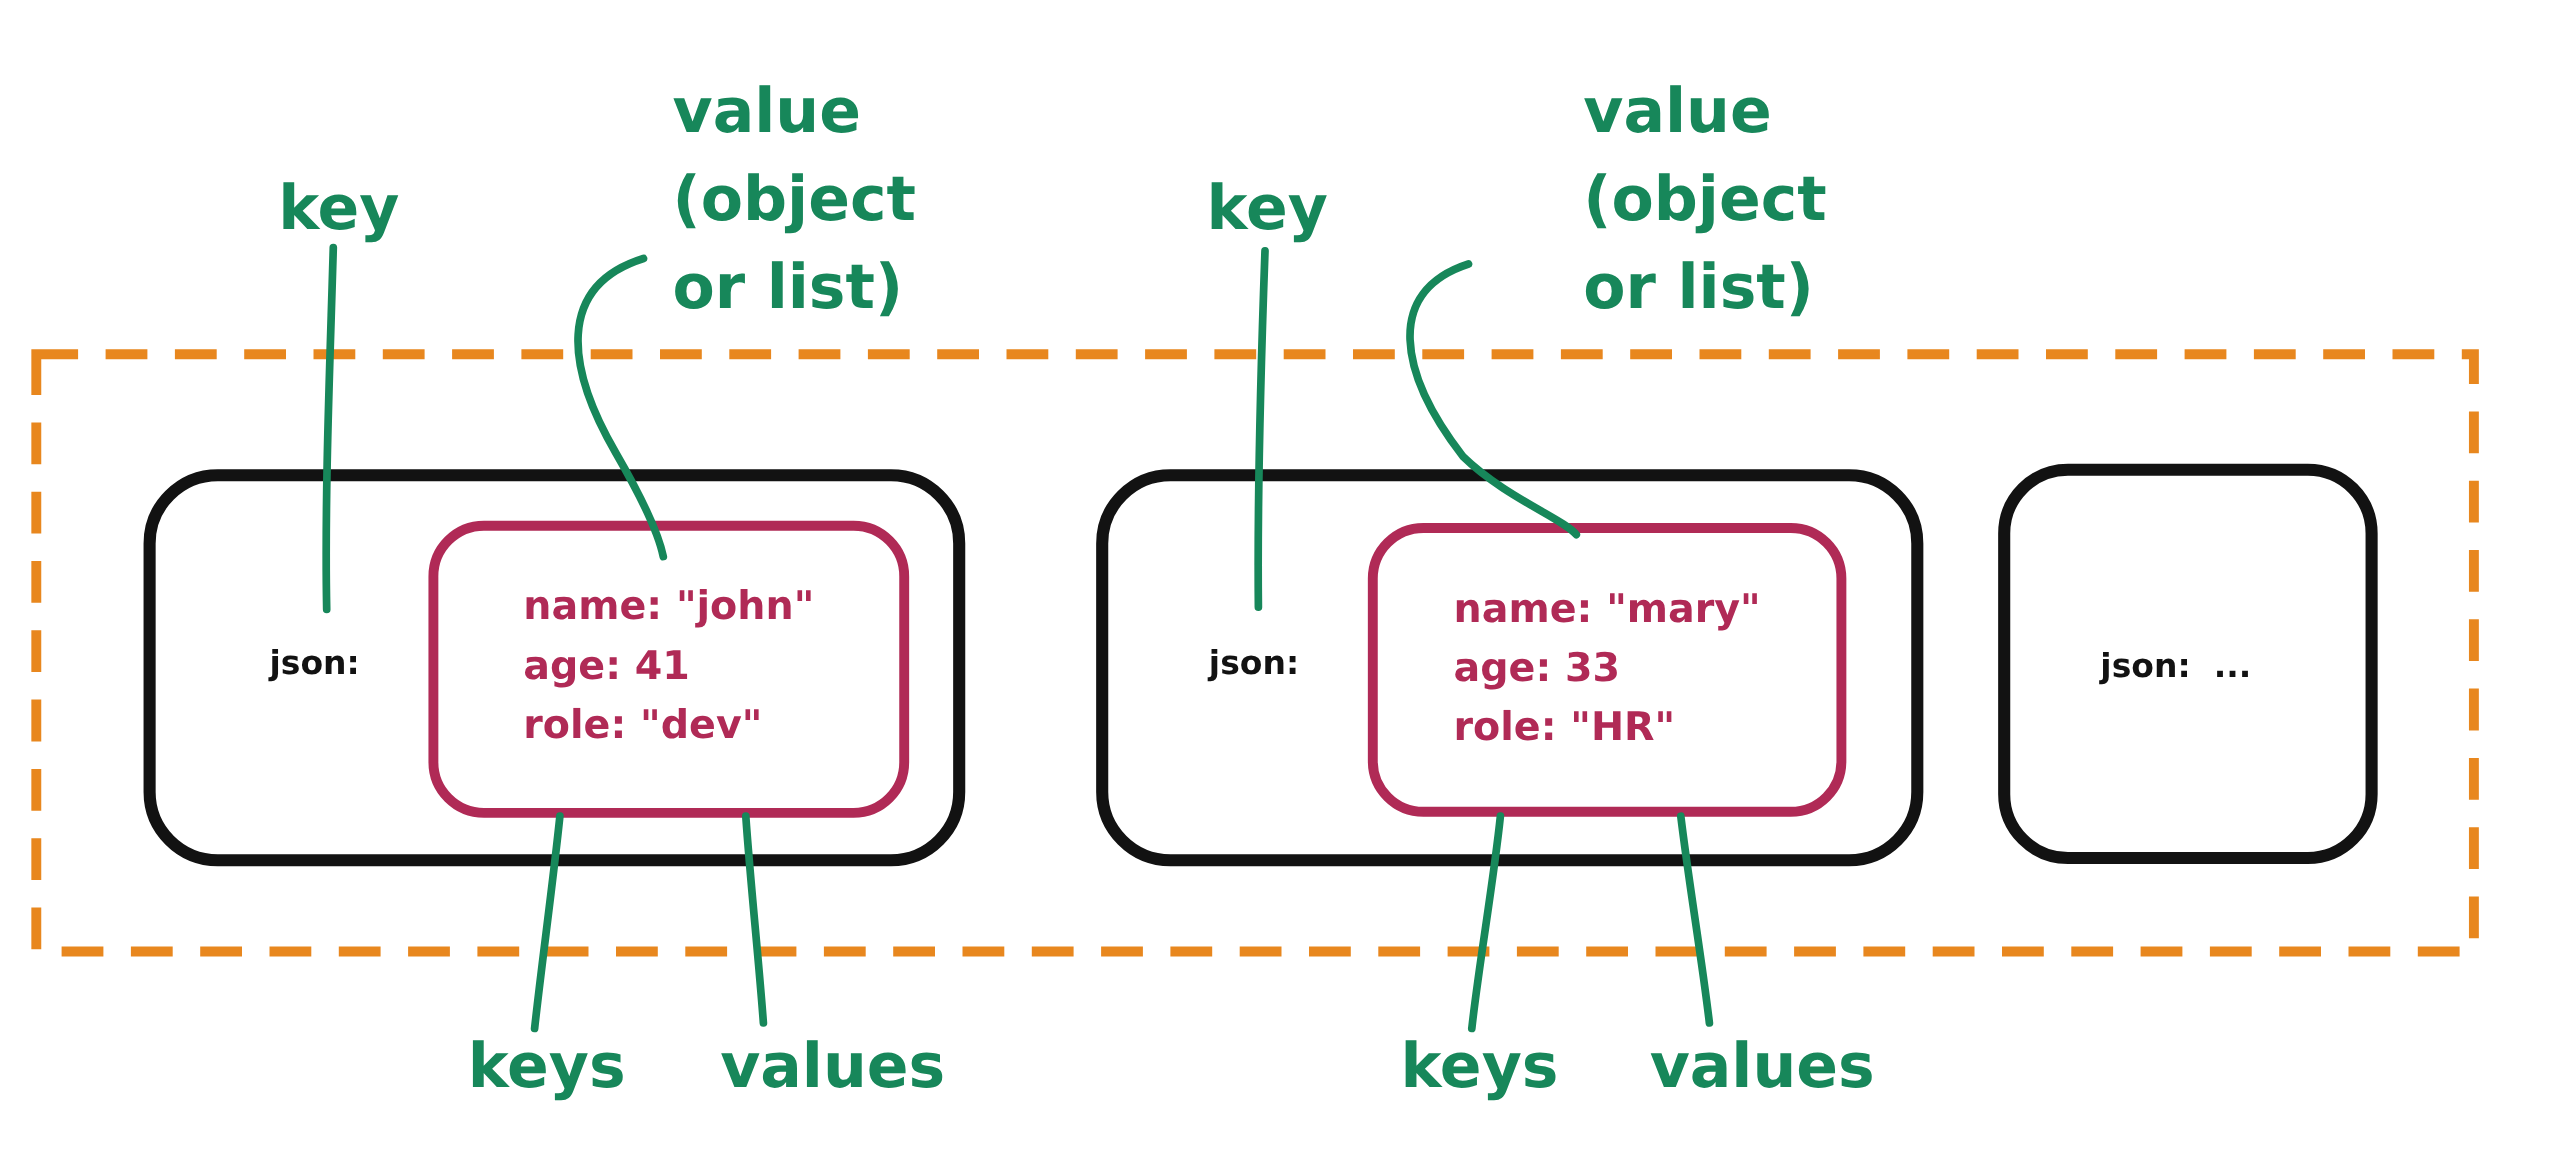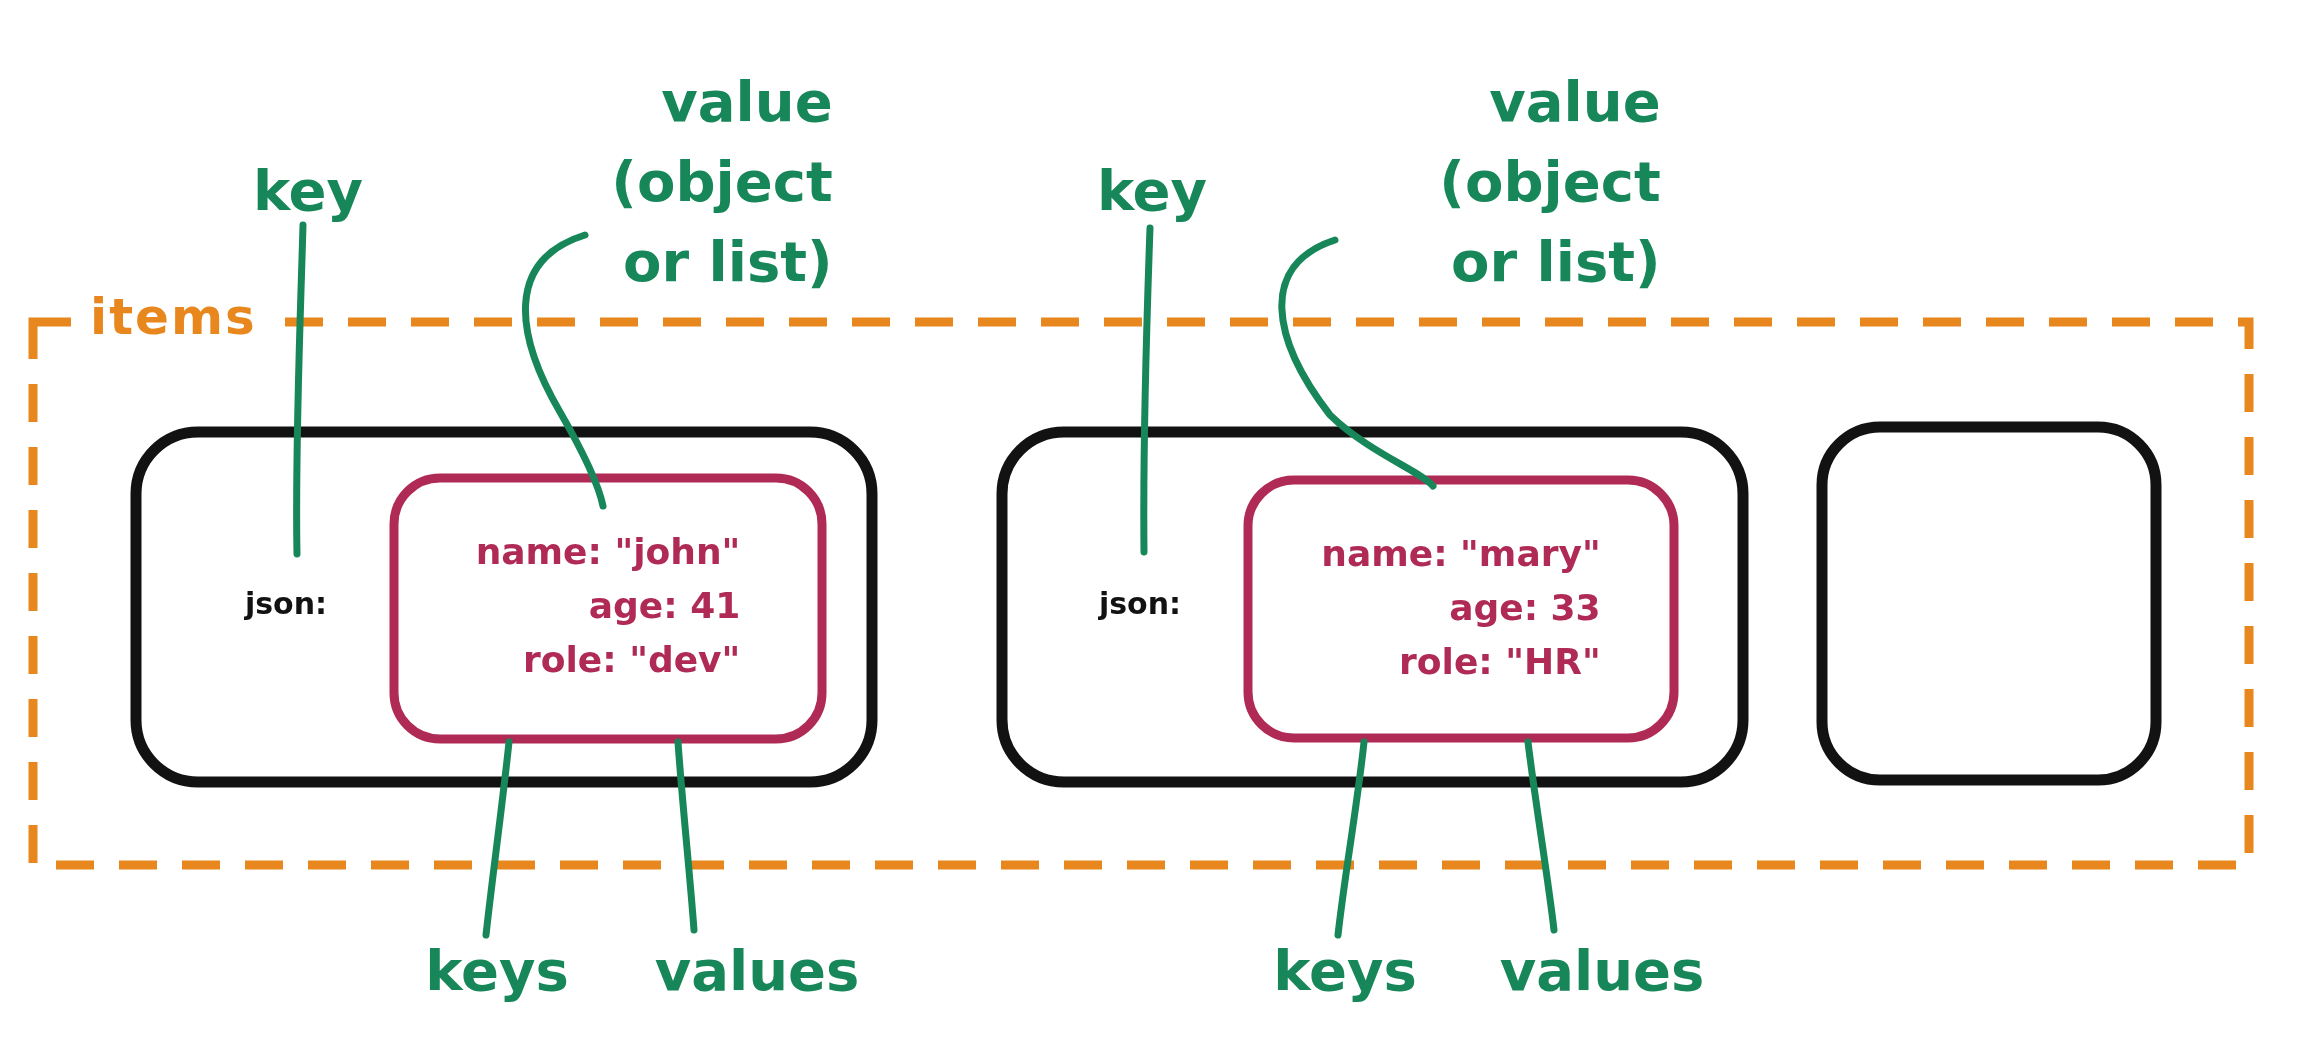--- a/index.html
+++ b/index.html
@@ -22,21 +22,21 @@
   svg .dashed{fill:none;stroke:var(--orange);stroke-width:9;stroke-dasharray:38 25;}
   svg .green-line{fill:none;stroke:var(--green);stroke-width:7;stroke-linecap:round;}
   .lbl{
     position:absolute;
     transform:translate(-50%,-50%);
     font-weight:600;
     white-space:nowrap;
   }
   .green-lbl{color:var(--green);font-size:56px;}
   .stack{
-    display:flex;flex-direction:column;align-items:flex-end;text-align:center;
+    display:flex;flex-direction:column;align-items:flex-start;text-align:center;
   }
   .stack.green-lbl{line-height:80px;}
   .items-lbl{
     position:absolute;
     left:76px;top:288px;
     color:var(--orange);
     font-size:50px;font-weight:700;
     background:#ffffff;
     padding:0 14px 4px 14px;
     letter-spacing:2px;
@@ -63,37 +63,37 @@
     <path class="green-line" d="M 303 225 C 300 330 295 450 297 554"></path>
     <path class="green-line" d="M 585 235 C 505 260 515 335 560 412 C 582 450 598 482 603 506"></path>
     <path class="green-line" d="M 1150 228 C 1146 340 1143 460 1144 552"></path>
     <path class="green-line" d="M 1335 240 C 1258 265 1272 340 1330 415 C 1368 452 1422 472 1433 486"></path>
     <path class="green-line" d="M 509 742 C 503 800 492 880 486 935"></path>
     <path class="green-line" d="M 678 742 C 682 800 690 875 694 930"></path>
     <path class="green-line" d="M 1364 742 C 1358 800 1344 880 1338 935"></path>
     <path class="green-line" d="M 1528 742 C 1535 800 1548 878 1554 930"></path>
   </svg>
 
-  <div class="items-lbl">items</div>
 
   <div class="lbl green-lbl" style="left:308px;top:190px;">key</div>
   <div class="lbl stack green-lbl" style="left:722px;top:182px;">
     <span>value</span>
     <span>(object</span>
     <span>or list)</span>
   </div>
   <div class="lbl green-lbl" style="left:1152px;top:190px;">key</div>
   <div class="lbl stack green-lbl" style="left:1550px;top:182px;">
     <span>value</span>
     <span>(object</span>
     <span>or list)</span>
   </div>
 
   <div class="lbl json-lbl" style="left:286px;top:603px;">json:</div>
   <div class="lbl json-lbl" style="left:1140px;top:603px;">json:</div>
+  <div class="lbl json-lbl" style="left:1978px;top:606px;">json:  ...</div>
 
   <div class="lbl stack obj-lines" style="left:608px;top:606px;">
     <span>name: "john"</span>
     <span>age: 41</span>
     <span>role: "dev"</span>
   </div>
   <div class="lbl stack obj-lines" style="left:1461px;top:608px;">
     <span>name: "mary"</span>
     <span>age: 33</span>
     <span>role: "HR"</span>

